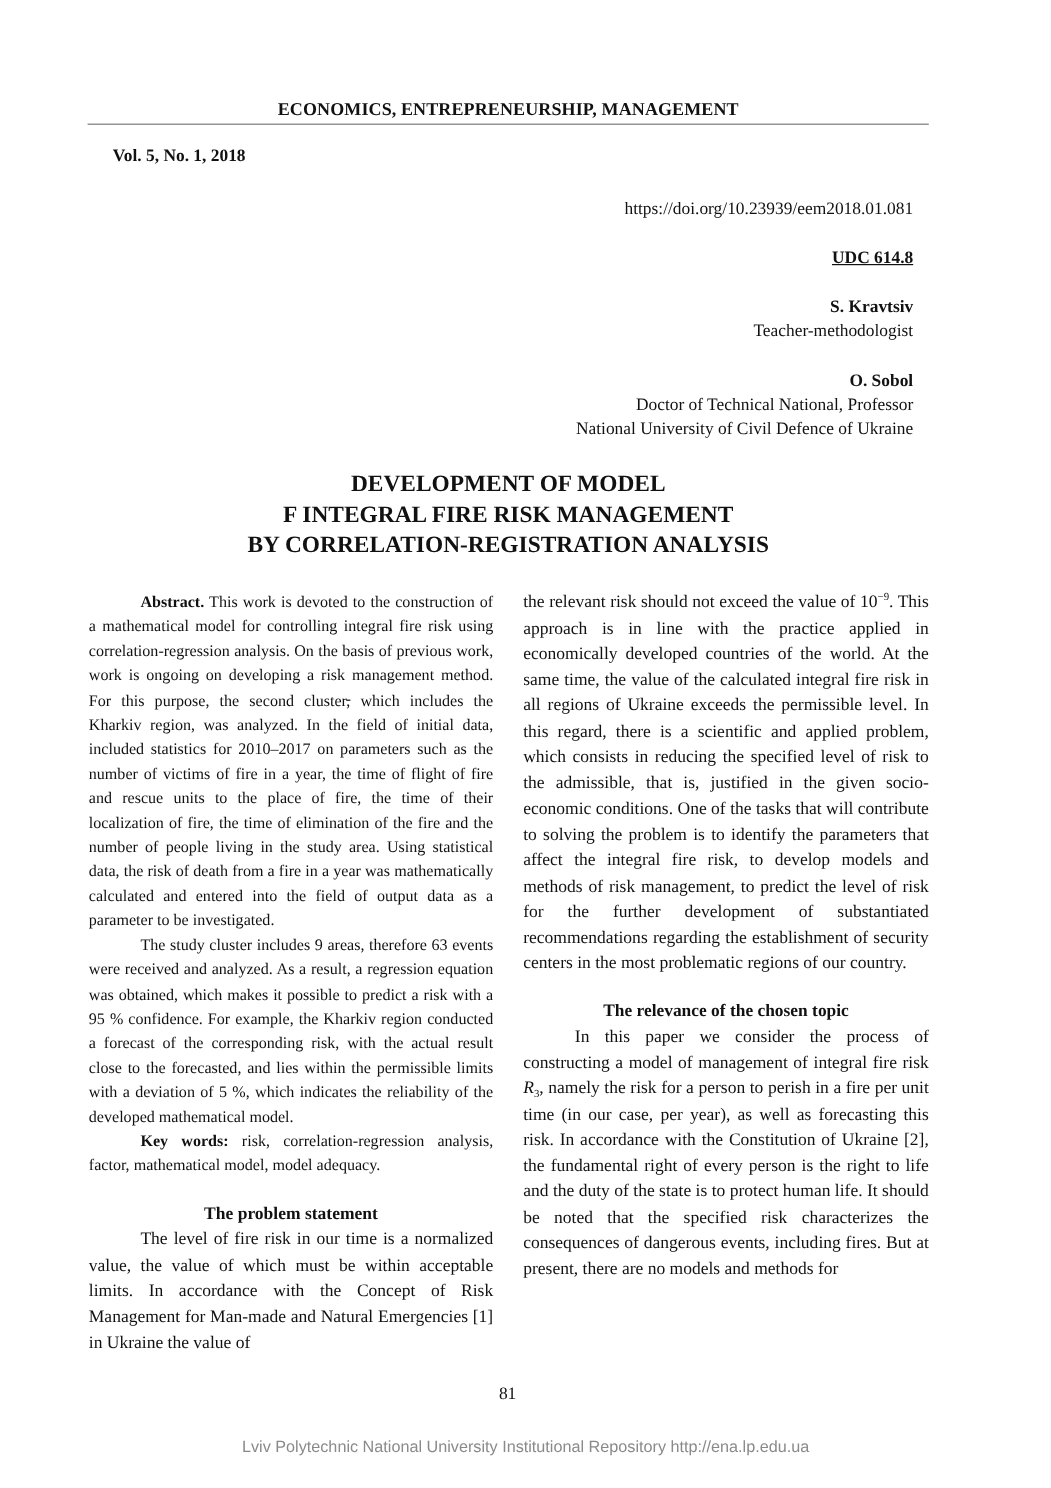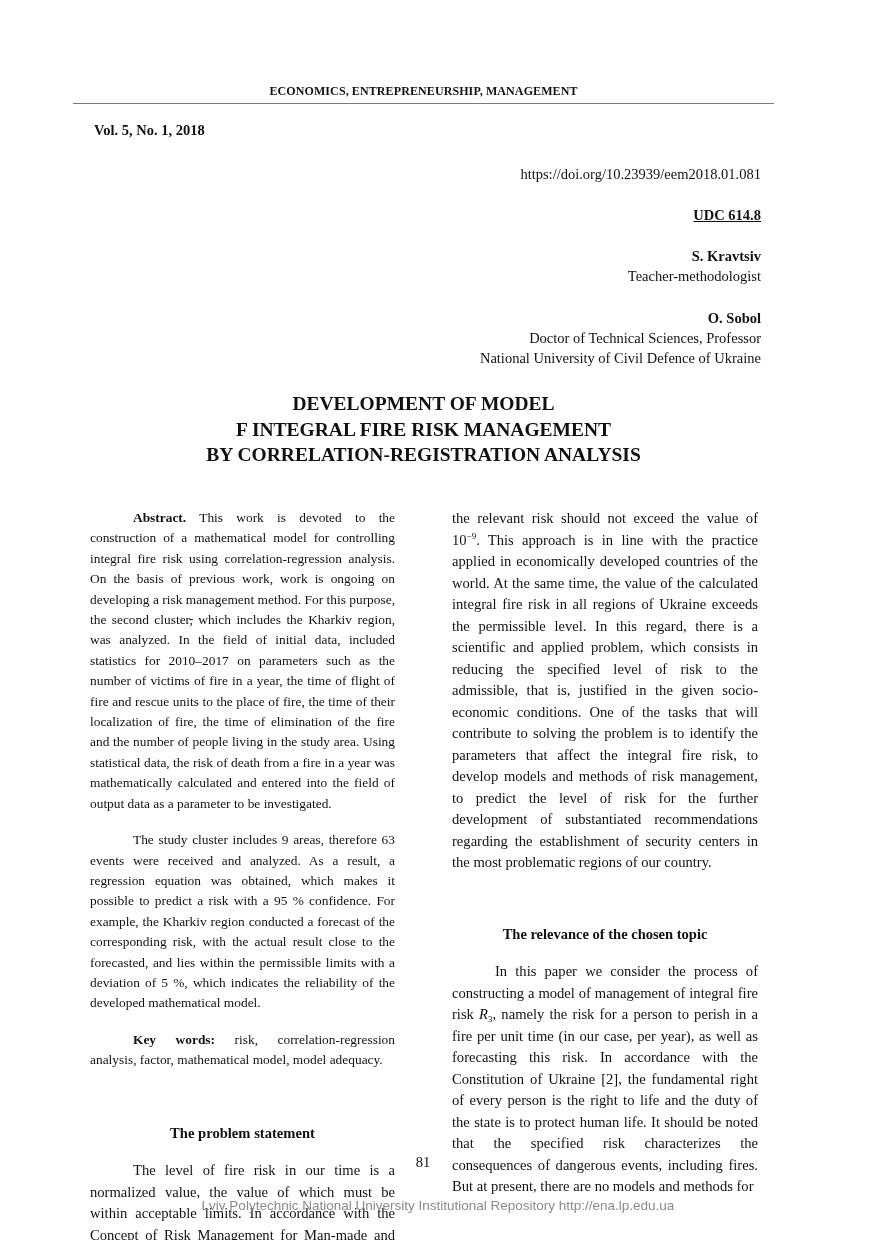--- a/index.html
+++ b/index.html
@@ -19,21 +19,21 @@
       position: absolute;
       left: 0; top: 0;
       width: 876px; height: 1240px;
     }
     .journal-header {
       position: absolute;
       left: 73px; width: 701px;
       top: 84px;
       text-align: center;
       font-weight: bold;
-      font-size: 12px;
+      font-size: 15px;
       letter-spacing: 0.1px;
     }
     .header-rule {
       position: absolute;
       left: 73px; width: 701px;
       top: 103px;
       height: 0;
       border-top: 1.3px solid #7a7a7a;
     }
     .volume {
@@ -76,21 +76,21 @@
       font-size: 13.4px;
       line-height: 20.4px;
     }
     .col-right {
       left: 436px;
       width: 338px;
       font-size: 14.6px;
       line-height: 21.5px;
     }
     .col p {
-      margin: 16px;
+      margin: 0;
       text-indent: 43px;
     }
     .col p.noindent { text-indent: 0; }
     .section-heading {
       font-weight: bold;
       text-align: center;
       text-indent: 0 !important;
       font-size: 14.5px;
     }
     .lead { font-weight: bold; }
@@ -128,21 +128,21 @@
   <div class="meta-block doi">https://doi.org/10.23939/eem2018.01.081</div>
   <div class="meta-block udc">UDC 614.8</div>
 
   <div class="meta-block author1">
     <div class="author-name">S. Kravtsiv</div>
     <div>Teacher-methodologist</div>
   </div>
 
   <div class="meta-block author2">
     <div class="author-name">O. Sobol</div>
-    <div>Doctor of Technical Sciences, Professor</div>
+    <div>Doctor of Technical National, Professor</div>
     <div>National University of Civil Defence of Ukraine</div>
   </div>
 
   <div class="title">
     <div>DEVELOPMENT OF MODEL</div>
     <div>F INTEGRAL FIRE RISK MANAGEMENT</div>
     <div>BY CORRELATION-REGISTRATION ANALYSIS</div>
   </div>
 
   <div class="col col-left">

